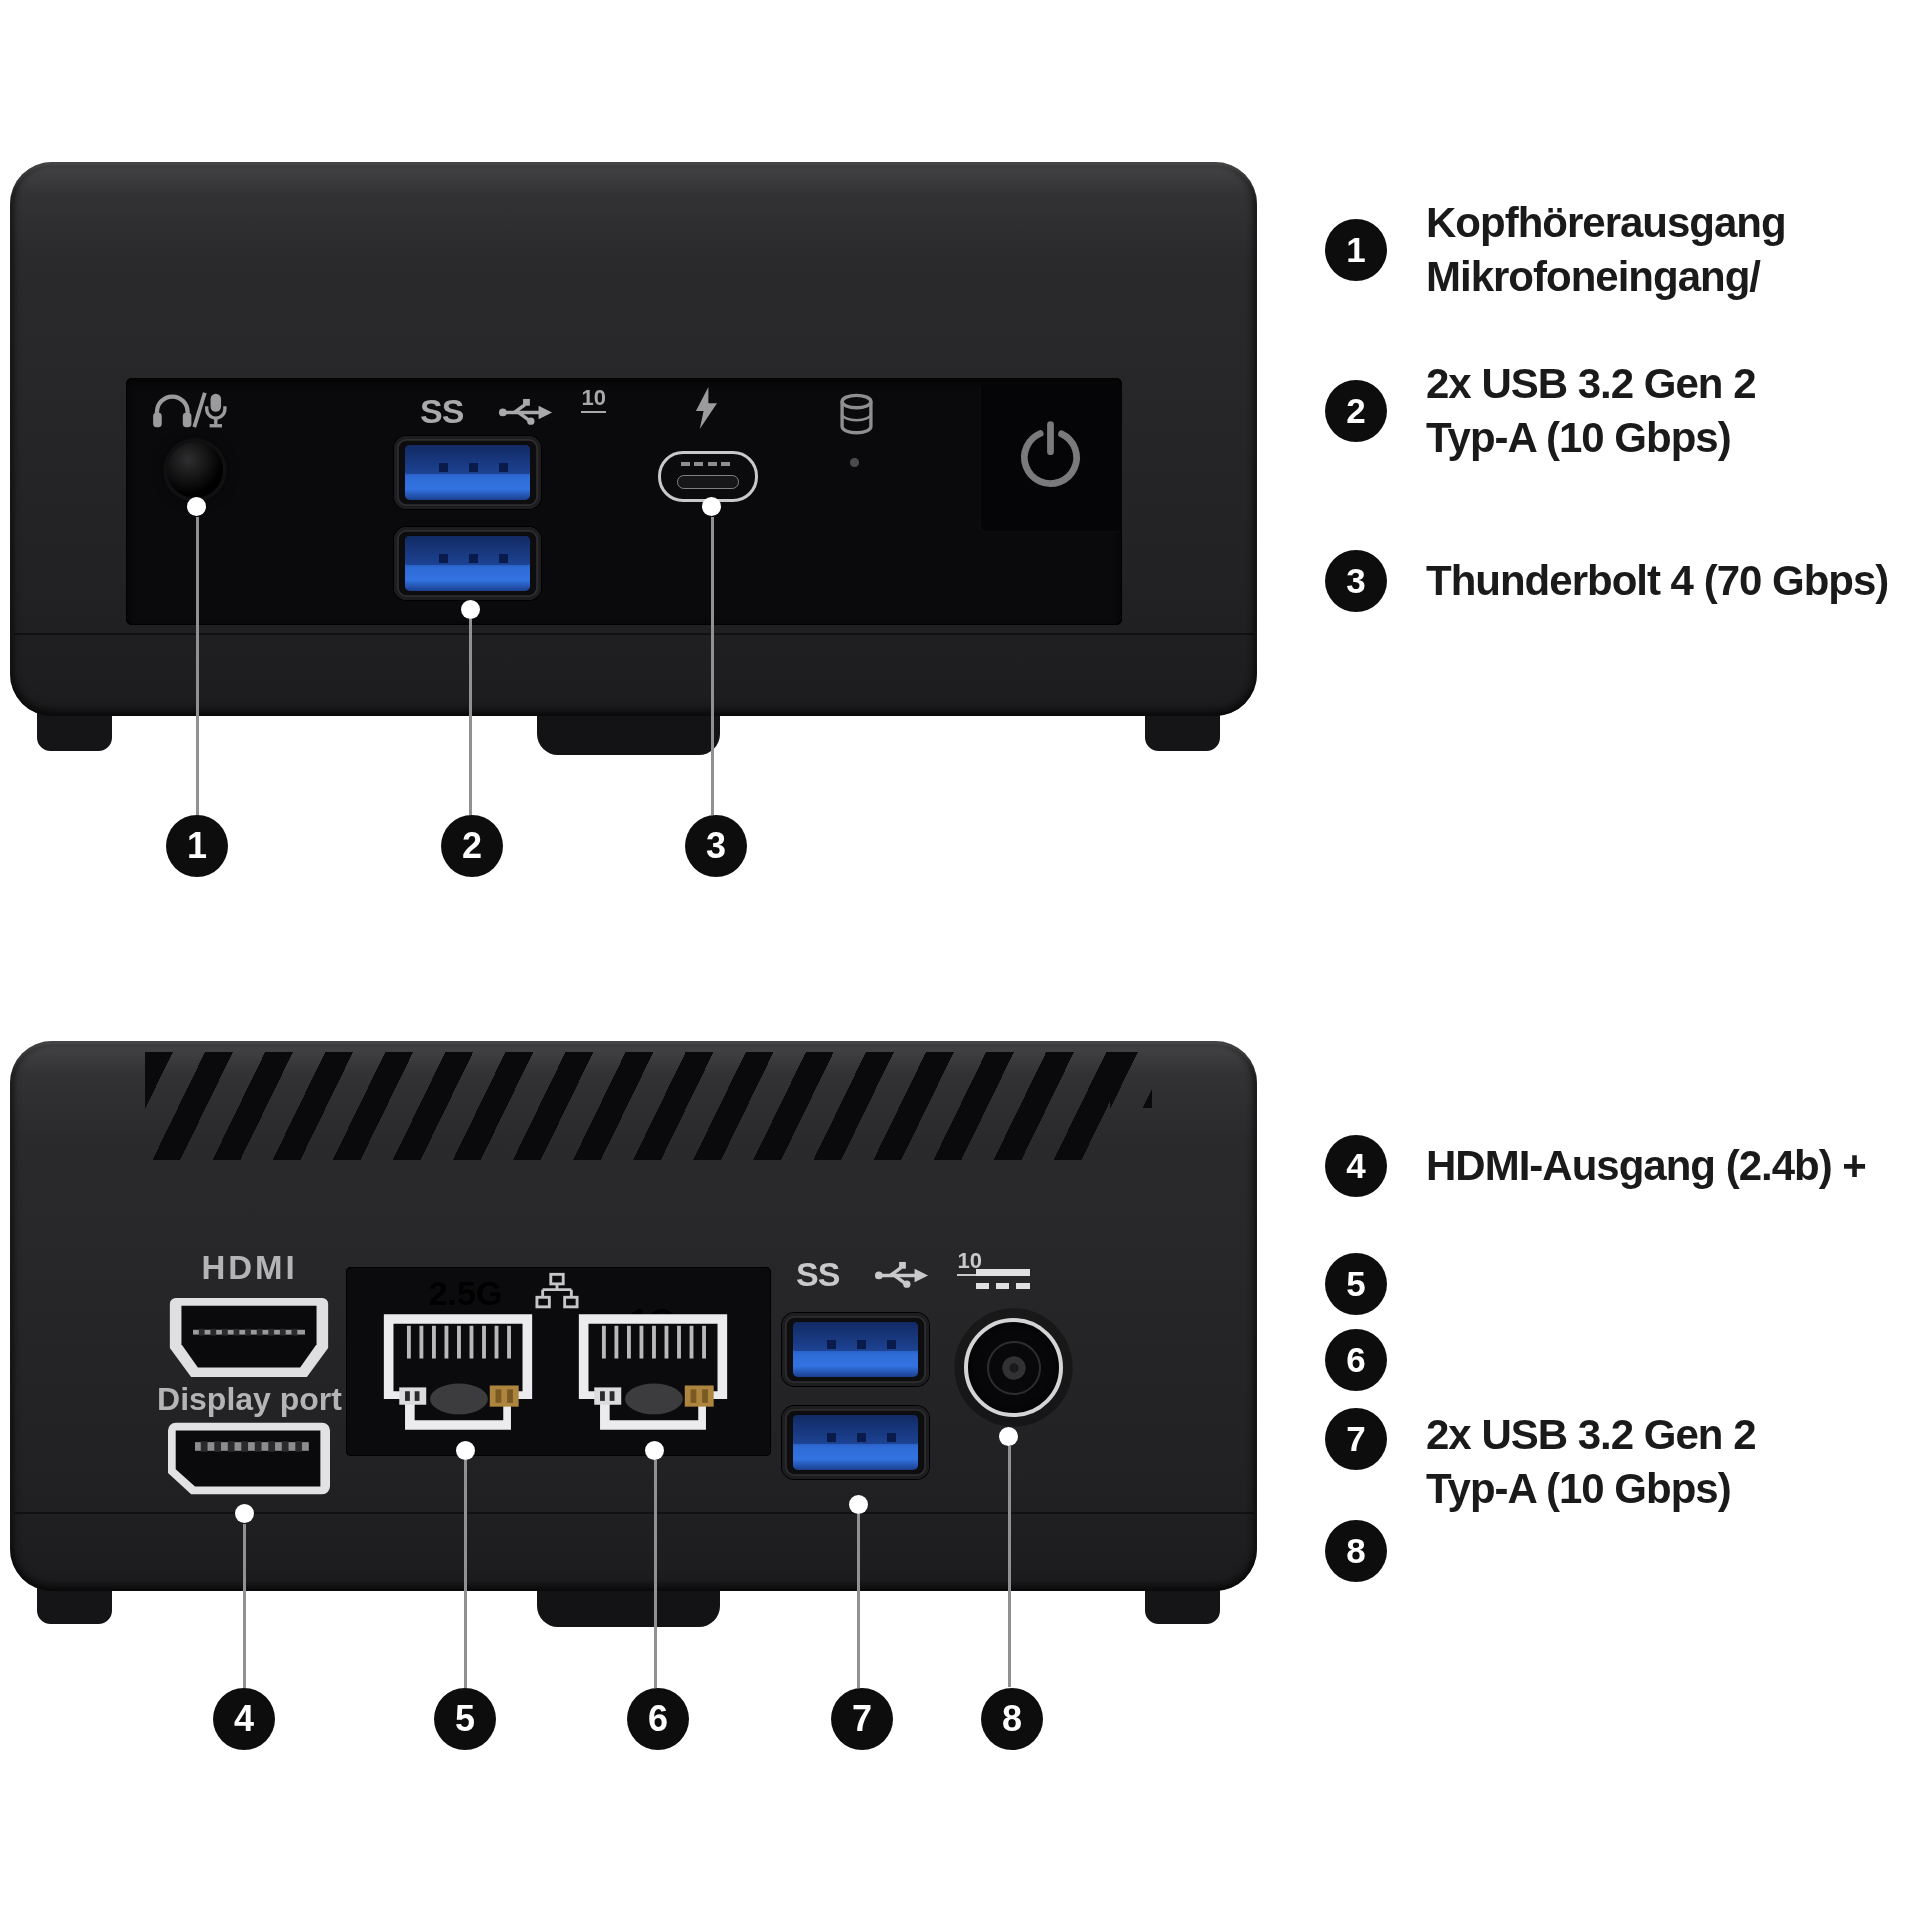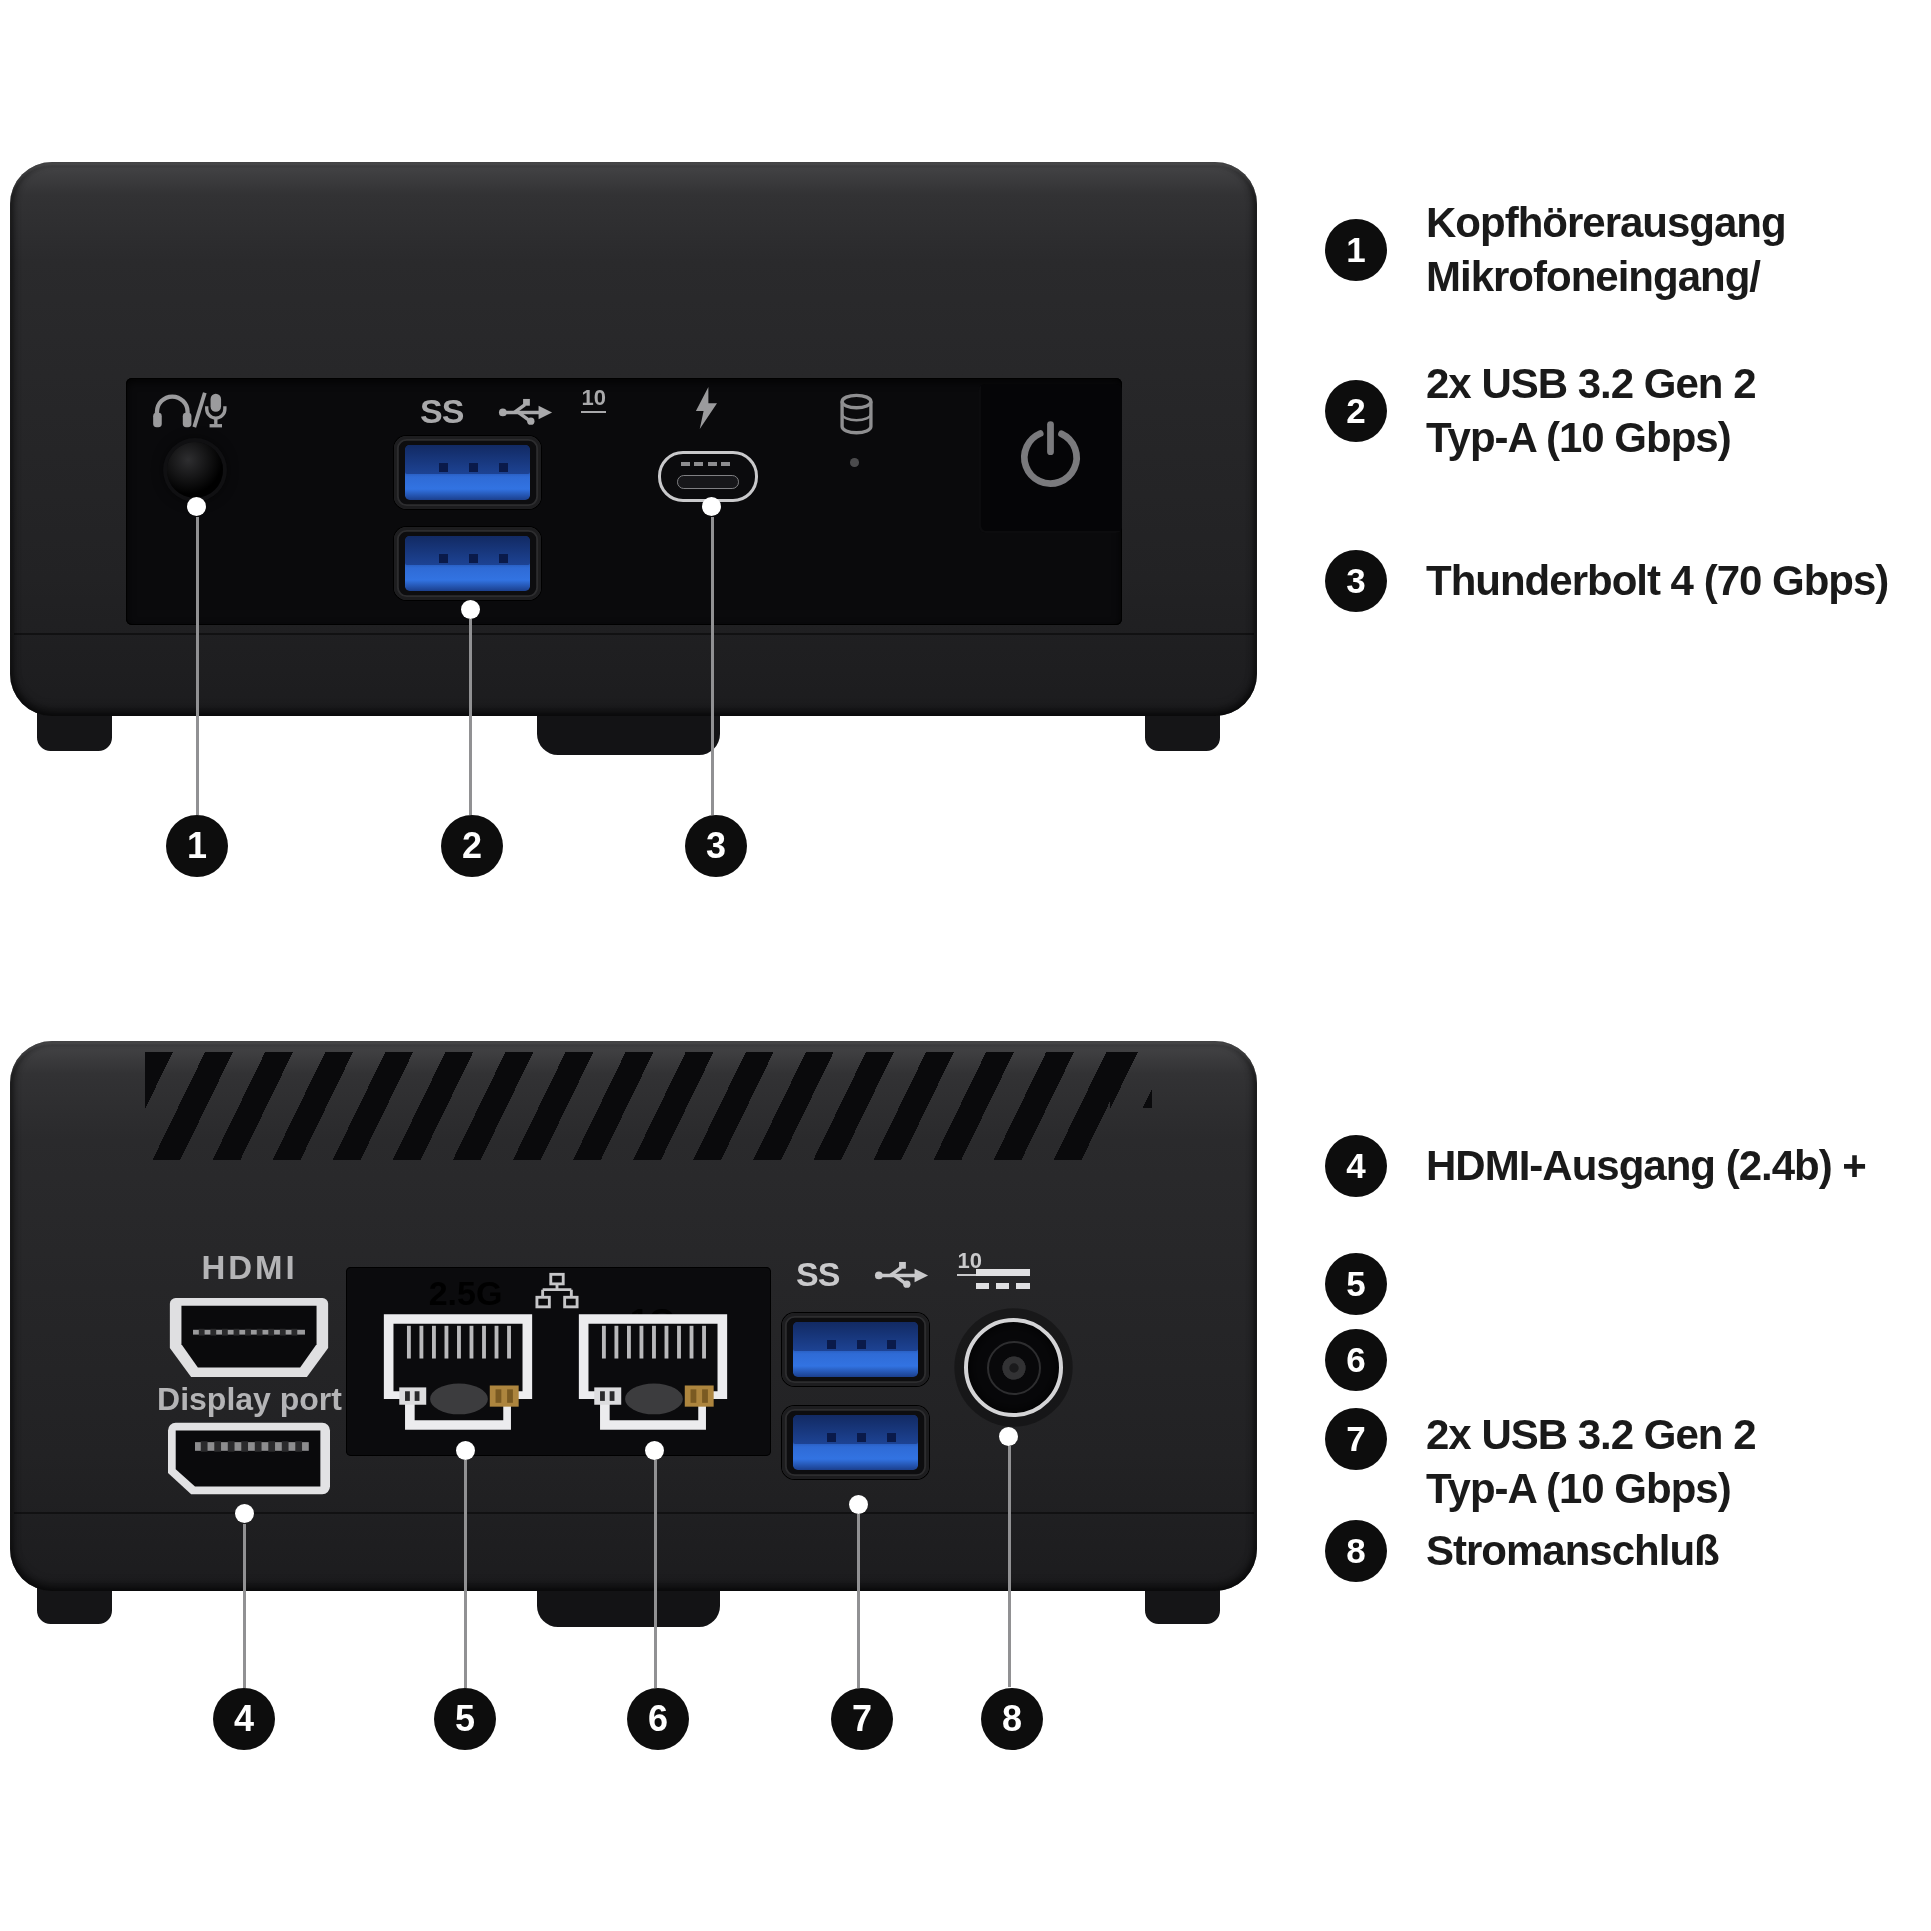--- a/index.html
+++ b/index.html
@@ -356,20 +356,17 @@
     </div>
     <div class="lg-item top-align" style="top:1408px;">
       <div class="lg-circle">7</div>
       <div class="lg-text">
         <div>2x USB 3.2 Gen 2</div>
         <div>Typ-A (10 Gbps)</div>
       </div>
     </div>
     <div class="lg-item" style="top:1520px;">
       <div class="lg-circle">8</div>
-      <div class="lg-text">
-        <div>Stromanschluß</div>
-      </div>
     </div>
   </div>
 
 </div>
 
 
 </body></html>

